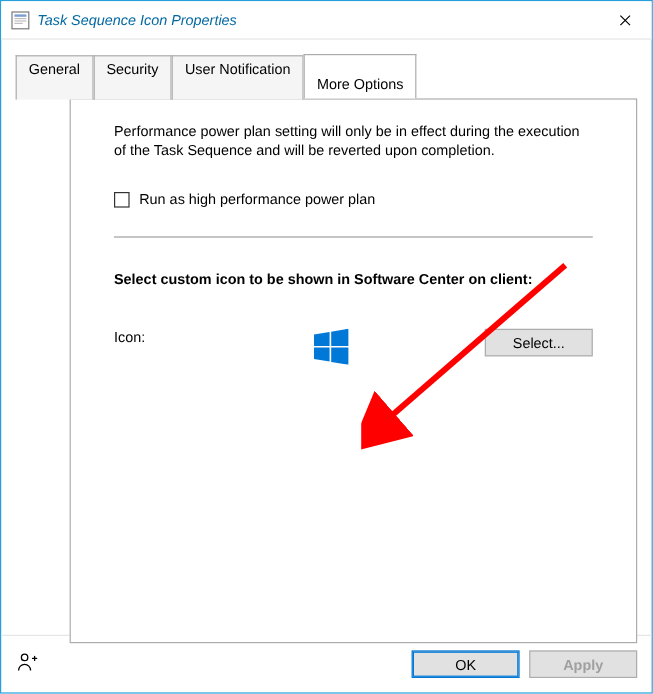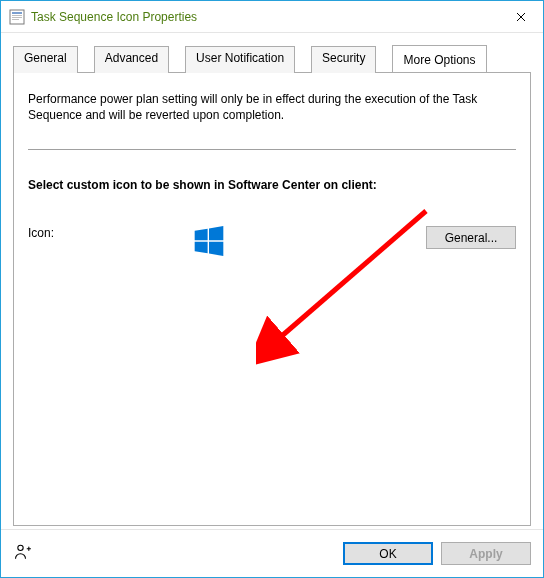--- a/index.html
+++ b/index.html
@@ -13,63 +13,63 @@
       position: relative;
     }
     .titlebar {
       height: 32px;
       display: flex; align-items: center;
       padding: 0 0 0 8px;
       background: #fff;
       border-bottom: 1px solid #e5e5e5;
     }
     .titlebar .titleicon { width:16px; height:16px; margin-right:6px; display:flex; align-items:center; justify-content:center; }
-    .titlebar .title { flex:1; font-size:12px; color:#4d7c0f; }
+    .titlebar .title { flex:1; font-size:12px; color:#0369a1;font-style:italic; }
     .titlebar .close { width:44px; height:30px; display:flex; align-items:center; justify-content:center; }
     .close svg { width:10px; height:10px; }
     .content {
       position:absolute; left:12px; right:12px; top:44px; bottom:56px;
     }
     .tabstrip {
       display:flex;
       position:relative;
       z-index:2;
-      gap:16px;
     }
     .tab {
       padding: 4px 10px;
       border: 1px solid #acacac;
       border-bottom: none;
       background: #fff;
       margin-right: 0px;
       font-size:12px;
       color:#000;
       cursor:default;
       position:relative;
       top:1px;
     }
     .tab.active {
       background:#fff;
       border-color:#acacac;
       z-index:3;
       top:0;
-      padding-top:7px; padding-bottom:5px;
+      padding-top:17px; padding-bottom:5px;
     }
     .tab.inactive {
       background:#f5f5f5;
     }
     .tabpanel {
       border:1px solid #acacac;
       background:#fff;
       position:relative;
       height: calc(100% - 22px);
       z-index:1;
-      padding: 18px 14px;
+      padding: 18px 36px;
       font-size:12px;
       color:#000;
+      margin-left:45px;
     }
     .desc { line-height:1.35; margin-bottom: 26px; }
     .checkboxrow { display:flex; align-items:center; gap:8px; margin-bottom:24px; }
     .checkboxrow .box {
       width:13px; height:13px; border:1px solid #333; background:#fff;
     }
     .divider { height:1px; background:#a0a0a0; margin:0 0 28px 0; }
     .iconsection-label { margin-bottom: 34px; font-weight: bold; }
     .iconrow { display:flex; align-items:flex-start; }
     .iconrow .label { width: 166px; }
@@ -117,41 +117,44 @@
   <div class="close">
     <svg viewBox="0 0 10 10">
         <path d="M1 1 L9 9 M9 1 L1 9" stroke="#000" stroke-width="1"></path>
       </svg>
   </div>
 </div>
 
 <div class="content">
   <div class="tabstrip">
     <div class="tab inactive">General</div>
-    <div class="tab inactive">Advanced</div>
+    <div class="tab inactive">Security</div>
     <div class="tab inactive">User Notification</div>
-    <div class="tab inactive">Security</div>
     <div class="tab active">More Options</div>
   </div>
   <div class="tabpanel">
     <div class="desc">Performance power plan setting will only be in effect during the execution of the Task Sequence and will be reverted upon completion.</div>
+    <div class="checkboxrow">
+      <span class="box"></span>
+      <span>Run as high performance power plan</span>
+    </div>
     <div class="divider"></div>
     <div class="iconsection-label">Select custom icon to be shown in Software Center on client:</div>
     <div class="iconrow">
       <span class="label">Icon:</span>
       <span class="iconwrap">
         <svg width="30" height="30" viewBox="0 0 88 88">
           <polygon points="2,14 40,8 40,42 2,42" fill="#0078d7"></polygon>
           <polygon points="44,7 86,0 86,42 44,42" fill="#0078d7"></polygon>
           <polygon points="2,46 40,46 40,80 2,74" fill="#0078d7"></polygon>
           <polygon points="44,46 86,46 86,88 44,81" fill="#0078d7"></polygon>
         </svg>
       </span>
       <span class="spacer"></span>
-      <div class="btn">General...</div>
+      <div class="btn">Select...</div>
     </div>
 
     <svg class="arrow" width="200" height="170">
       <defs>
         <marker id="ah" markerWidth="12" markerHeight="12" refX="2" refY="5" orient="auto">
           <polygon points="0,0 10,5 0,10" fill="#ff0000"></polygon>
         </marker>
       </defs>
       <line x1="170" y1="10" x2="20" y2="140" stroke="#ff0000" stroke-width="5" marker-end="url(#ah)"></line>
     </svg>

